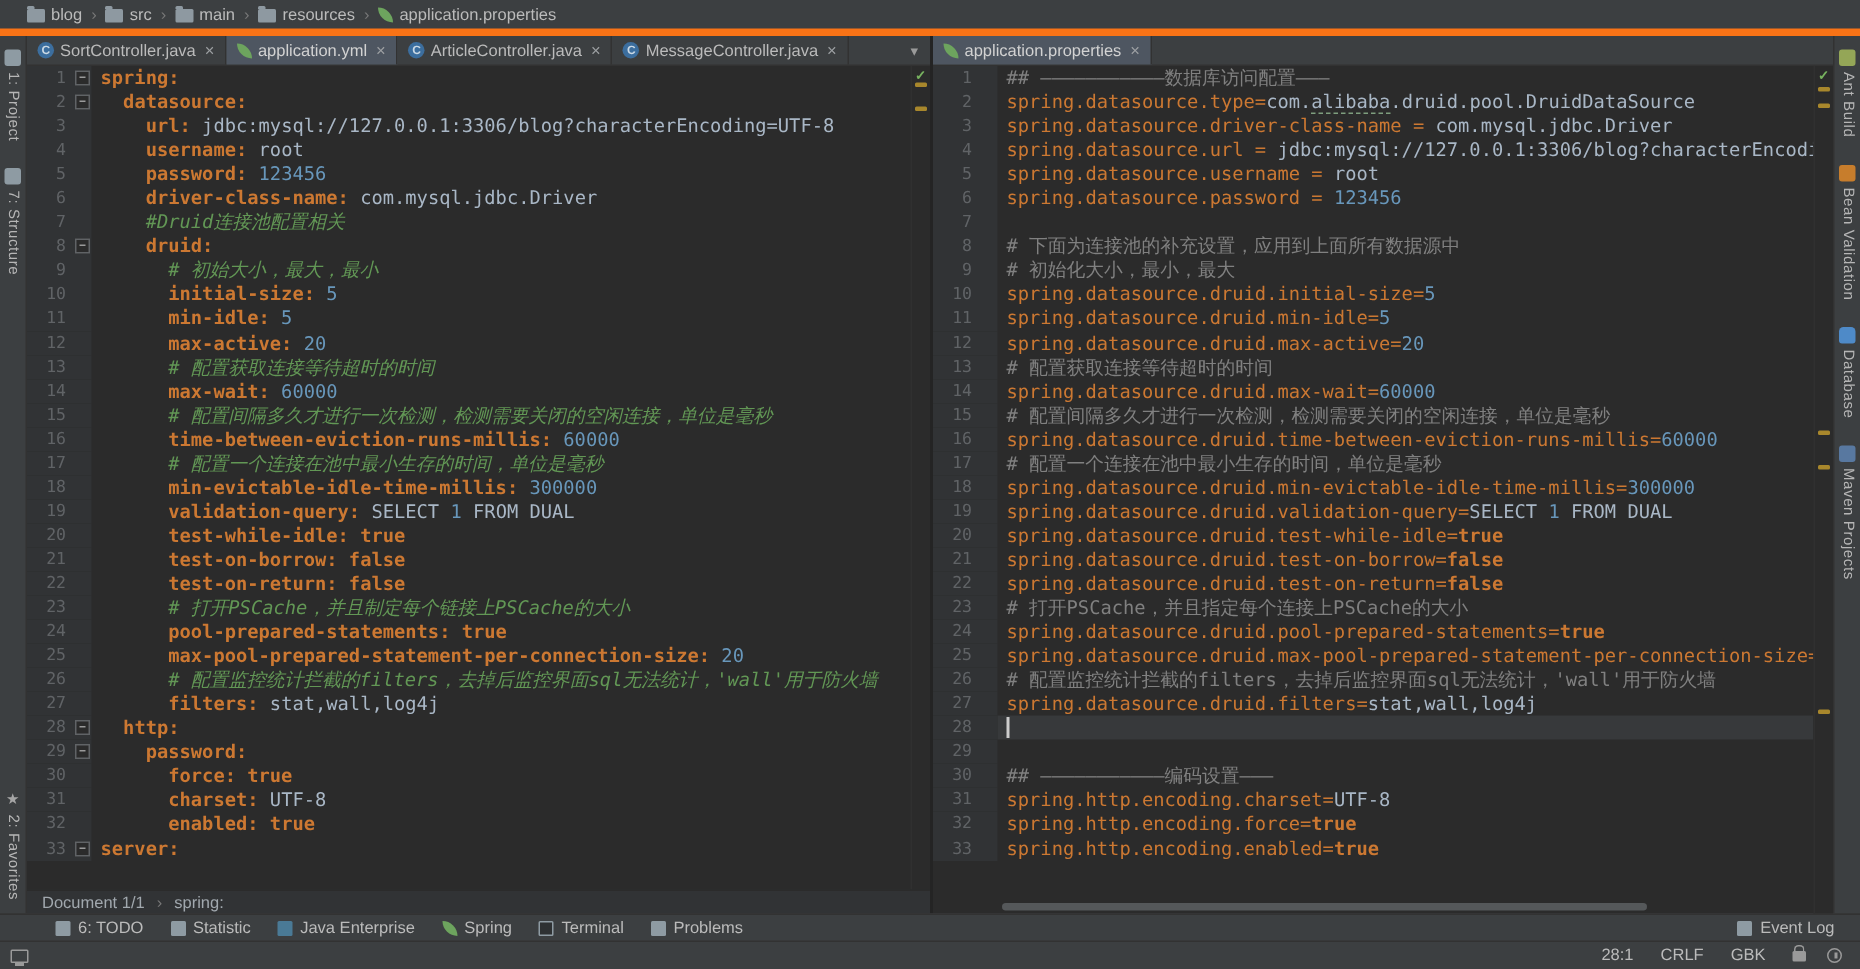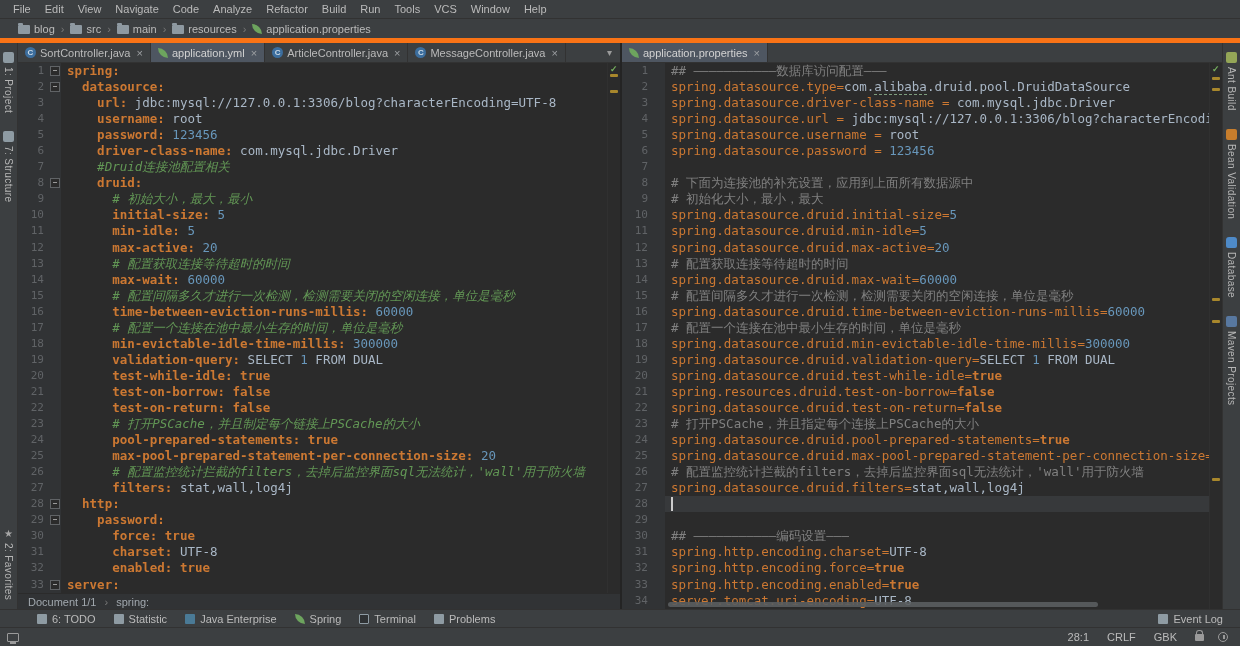--- a/index.html
+++ b/index.html
@@ -125,35 +125,20 @@
   .lock{width:9px;height:7px;background:#9A9A9A;border-radius:1px;position:relative;margin-left:18px;}
   .lock::before{content:"";position:absolute;top:-4px;left:1px;width:5px;height:4px;border:1px solid #9A9A9A;border-bottom:none;border-radius:3px 3px 0 0;}
   .hector{width:10px;height:10px;border-radius:50%;border:1px solid #9A9A9A;position:relative;margin-left:14px;}
   .hector::before{content:"";position:absolute;left:4px;top:1.5px;width:1.5px;height:4px;background:#9A9A9A;}
 </style>
 </head>
 <body>
 
 <div class="ide">
 
-  <div class="menubar" id="menu-bar">
-      <span class="mi">File</span>
-      <span class="mi">Edit</span>
-      <span class="mi">View</span>
-      <span class="mi">Navigate</span>
-      <span class="mi">Code</span>
-      <span class="mi">Analyze</span>
-      <span class="mi">Refactor</span>
-      <span class="mi">Build</span>
-      <span class="mi">Run</span>
-      <span class="mi">Tools</span>
-      <span class="mi">VCS</span>
-      <span class="mi">Window</span>
-      <span class="mi">Help</span>
-    </div>
 
   <div class="toolbar">
     <div class="crumbs" id="nav-crumbs">
         <span class="crumb">
           <span class="fic folder"></span>
           <span>blog</span>
         </span>
         <span class="chev">›</span>
         <span class="crumb">
           <span class="fic folder"></span>
@@ -509,21 +494,21 @@
               <span class="codeln"><span class="s-pk">spring.datasource.druid.validation-query</span><span class="s-eq">=</span><span class="s-v">SELECT </span><span class="s-n">1</span><span class="s-v"> FROM DUAL</span></span>
             </div>
             <div class="row">
               <span class="gut">20</span>
               <span class="fold"></span>
               <span class="codeln"><span class="s-pk">spring.datasource.druid.test-while-idle</span><span class="s-eq">=</span><span class="s-b">true</span></span>
             </div>
             <div class="row">
               <span class="gut">21</span>
               <span class="fold"></span>
-              <span class="codeln"><span class="s-pk">spring.resources.druid.test-on-borrow</span><span class="s-eq">=</span><span class="s-b">false</span></span>
+              <span class="codeln"><span class="s-pk">spring.datasource.druid.test-on-borrow</span><span class="s-eq">=</span><span class="s-b">false</span></span>
             </div>
             <div class="row">
               <span class="gut">22</span>
               <span class="fold"></span>
               <span class="codeln"><span class="s-pk">spring.datasource.druid.test-on-return</span><span class="s-eq">=</span><span class="s-b">false</span></span>
             </div>
             <div class="row">
               <span class="gut">23</span>
               <span class="fold"></span>
               <span class="codeln"><span class="s-g"># 打开PSCache，并且指定每个连接上PSCache的大小</span></span>
@@ -570,25 +555,20 @@
             </div>
             <div class="row">
               <span class="gut">32</span>
               <span class="fold"></span>
               <span class="codeln"><span class="s-pk">spring.http.encoding.force</span><span class="s-eq">=</span><span class="s-b">true</span></span>
             </div>
             <div class="row">
               <span class="gut">33</span>
               <span class="fold"></span>
               <span class="codeln"><span class="s-pk">spring.http.encoding.enabled</span><span class="s-eq">=</span><span class="s-b">true</span></span>
-            </div>
-            <div class="row">
-              <span class="gut">34</span>
-              <span class="fold"></span>
-              <span class="codeln"><span class="s-pk">server.tomcat.uri-encoding</span><span class="s-eq">=</span><span class="s-v">UTF-8</span></span>
             </div>
           </div>
         <div class="vscroll" id="right-scroll">
           <span class="okcheck">✓</span>
         <span class="smark" style="top: 2.5%;"></span>
             <span class="smark" style="top: 4.5%;"></span>
             <span class="smark" style="top: 43%;"></span>
             <span class="smark" style="top: 47%;"></span>
             <span class="smark" style="top: 76%;"></span>
           </div>

